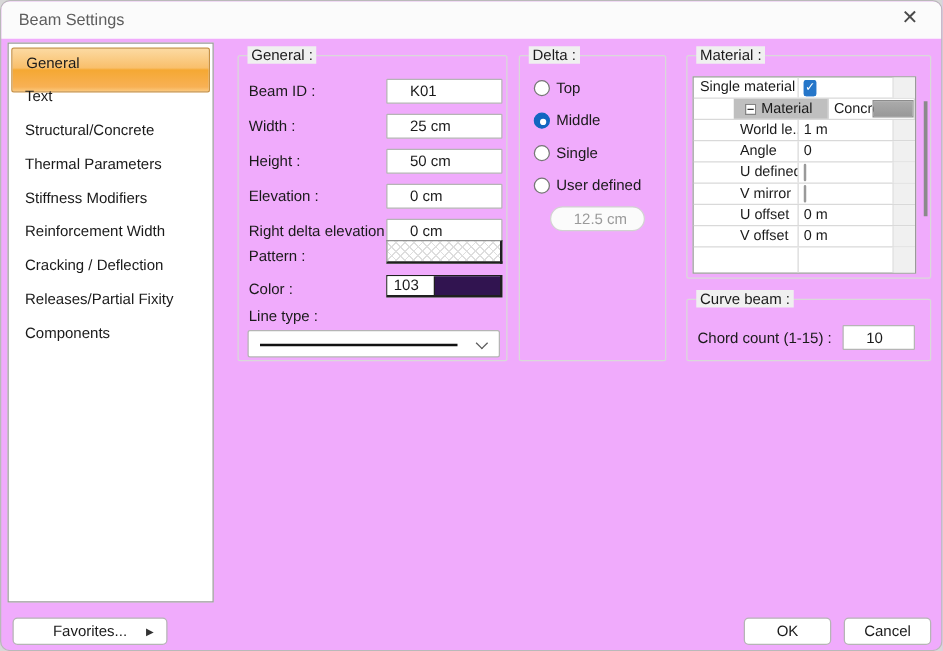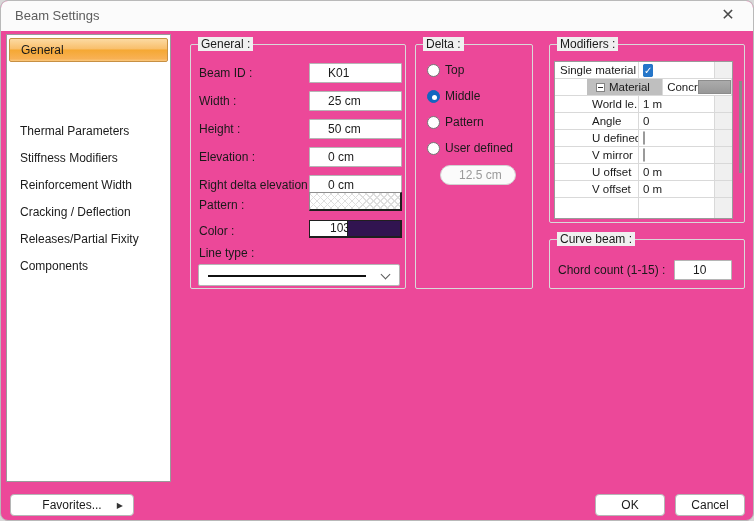--- a/index.html
+++ b/index.html
@@ -1,30 +1,30 @@
 <!DOCTYPE html>
 <html><head>
 <meta charset="utf-8">
 <style>
   * { margin:0; padding:0; box-sizing:border-box; }
   html,body { background:#d8d8d8; font-family:"Liberation Sans", sans-serif; }
   #dialog {
     position:relative; width:754px; height:521px;
-    background:#ec4899; border:1px solid #b9b9b9; border-radius:8px;
+    background:#f0abfc; border:1px solid #b9b9b9; border-radius:8px;
     overflow:hidden; font-size:12px; color:#1a1a1a;
   }
   
   .titlebar { position:absolute; left:0; top:0; width:100%; height:30px; background:#fbfbfb; }
   .title-text { position:absolute; left:14px; top:0; line-height:30px; font-size:13px; color:#5d5d5d; }
   .close-btn { position:absolute; right:8px; top:0; width:34px; height:30px; text-align:center;
                line-height:28px; font-size:16px; color:#4a4a4a; cursor:default; }
   
   .sidebar { position:absolute; left:5px; top:33px; width:165px; height:448px;
              background:#ffffff; border:1px solid #9a9a9a; }
-  .side-item { position:absolute; left:2px; width:159px; height:24px; line-height:24px;
+  .side-item { position:absolute; left:2px; width:159px; height:36px; line-height:24px;
                padding-left:11px; color:#1a1a1a; }
   .side-item.selected {
     background:linear-gradient(#fcdaa2, #f9bf6b 45%, #f5a833 50%, #f8b155 90%, #fbc97e);
     border:1px solid #c79043; border-radius:2px; line-height:22px;
   }
   
   .groupbox { position:absolute; border:1px solid #d9d9d9; border-radius:2px; }
   .groupbox-label { position:absolute; top:-8px; left:7px; background:#f0f0f0; padding:0 3px; }
   
   .field-label { position:absolute; left:8px; height:20px; line-height:20px; }
@@ -33,21 +33,21 @@
   .pattern-btn { position:absolute; left:118px; width:93px; height:19px; background:#fff;
     border-top:1px solid #8f8f8f; border-left:1px solid #8f8f8f;
     border-right:2px solid #1f1f1f; border-bottom:2px solid #1f1f1f;
     background-image:
       repeating-linear-gradient(45deg, #dedede 0 1px, transparent 1px 5px),
       repeating-linear-gradient(135deg, #dedede 0 1px, transparent 1px 5px);
   }
   .color-ctl { position:absolute; left:118px; width:93px; height:18px; background:#fff;
     border:1px solid #1f1f1f; border-right-width:2px; border-bottom-width:2px; display:flex; }
   .color-num { width:38px; height:100%; background:#fff; border-right:1px solid #1f1f1f;
-               line-height:15px; padding-left:20px; }
+               line-height:15px; padding-left:5px; }
   .color-swatch { flex:1; height:100%; }
   .combo { position:absolute; left:7px; top:219px; width:202px; height:22px; background:#fff;
            border:1px solid #b5b5b5; border-radius:2px; }
   .combo-line { position:absolute; left:9px; top:10px; width:158px; border-top:2px solid #111; }
   .combo-chevron { position:absolute; right:9px; top:6px; width:8px; height:8px; }
   .combo-chevron::before { content:""; position:absolute; left:0; top:0; width:6px; height:6px;
     border-right:1.5px solid #5a5a5a; border-bottom:1.5px solid #5a5a5a; transform:rotate(45deg); }
   
   .radio-row { position:absolute; left:11px; height:16px; display:flex; align-items:center; }
   .radio { width:13px; height:13px; border-radius:50%; border:1px solid #767676; background:#fff;
@@ -88,20 +88,22 @@
 
 <div id="dialog">
 
   <div class="titlebar">
     <span class="title-text">Beam Settings</span>
     <span class="close-btn">✕</span>
   </div>
 
   <div class="sidebar">
     <div class="side-item selected" style="top:3px">General</div>
+    <div class="side-item" style="top:30px">Text</div>
+    <div class="side-item" style="top:57px">Structural/Concrete</div>
     <div class="side-item" style="top:84px">Thermal Parameters</div>
     <div class="side-item" style="top:111px">Stiffness Modifiers</div>
     <div class="side-item" style="top:138px">Reinforcement Width</div>
     <div class="side-item" style="top:165px">Cracking / Deflection</div>
     <div class="side-item" style="top:192px">Releases/Partial Fixity</div>
     <div class="side-item" style="top:219px">Components</div>
   </div>
 
   <div class="groupbox" style="left:189px; top:43px; width:216px; height:245px">
     <span class="groupbox-label">General :</span>
@@ -143,31 +145,31 @@
     <div class="radio-row" style="top:17px">
       <span class="radio"></span>
       <span>Top</span>
     </div>
     <div class="radio-row" style="top:43px">
       <span class="radio on"></span>
       <span>Middle</span>
     </div>
     <div class="radio-row" style="top:69px">
       <span class="radio"></span>
-      <span>Pattern</span>
+      <span>Single</span>
     </div>
     <div class="radio-row" style="top:95px">
       <span class="radio"></span>
       <span>User defined</span>
     </div>
     <div class="textbox disabled" style="left:24px; top:120px; width:76px">12.5 cm</div>
   </div>
 
   <div class="groupbox" style="left:548px; top:43px; width:196px; height:179px">
-    <span class="groupbox-label">Modifiers :</span>
+    <span class="groupbox-label">Material :</span>
     <div class="mat-table">
 
       <div class="mat-row">
         <span class="mat-label">Single material</span>
         <span class="mat-value">
           <span class="checkbox on">✓</span>
         </span>
         <span class="mat-scroll"></span>
       </div>
 

